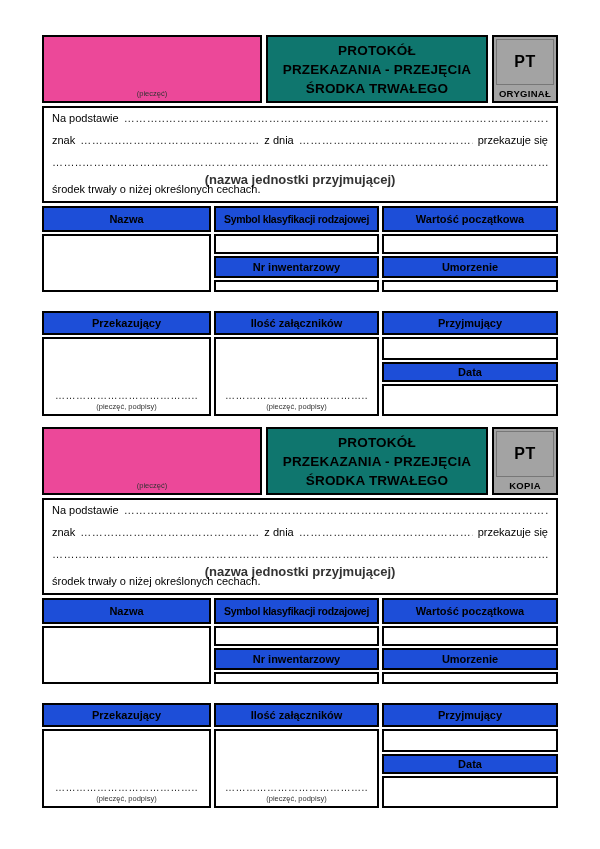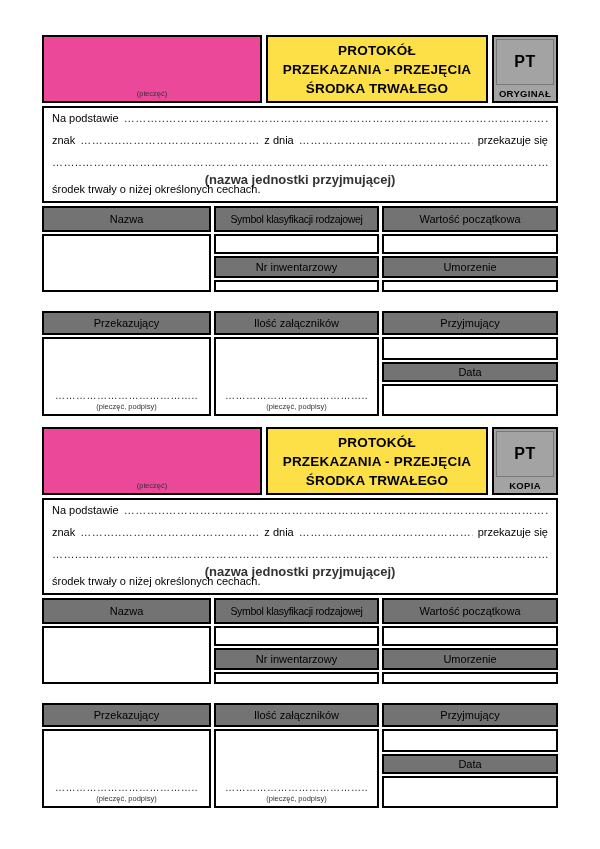--- a/index.html
+++ b/index.html
@@ -10,21 +10,21 @@
 
   .form { position: absolute; left: 42px; width: 516px; display: flex; flex-direction: column; gap: 3px; }
   .form-original { top: 35px; }
   .form-copy { top: 427px; }
 
   
   .hdr-row { display: flex; gap: 4px; height: 68px; }
   .stamp-box { flex: 0 0 220px; border: 2px solid #000; background: #ec4899; position: relative; }
   .stamp-caption { position: absolute; bottom: 3px; left: 0; right: 0; text-align: center;
                    font-size: 7.5px; color: #333; }
-  .title-box { flex: 1; border: 2px solid #000; background: #fde047;
+  .title-box { flex: 1; border: 2px solid #000; background: #0f766e;
                display: flex; flex-direction: column; align-items: center; justify-content: center; }
   .title-box div { font-weight: bold; font-size: 13.5px; line-height: 19px; letter-spacing: .2px; white-space: nowrap; }
   .pt-box { flex: 0 0 66px; border: 2px solid #000; background: #a3a3a3;
             display: flex; flex-direction: column; }
   .pt-inner { flex: 1; margin: 2px 2px 0 2px; border: 1px solid #777;
               display: flex; align-items: center; justify-content: center;
               font-weight: bold; font-size: 16px; letter-spacing: .5px; }
   .pt-copy { height: 16px; display: flex; align-items: center; justify-content: center;
              font-weight: bold; font-size: 9.5px; letter-spacing: .3px; }
 
@@ -37,22 +37,22 @@
   .leader-end { flex: 0 0 auto; padding-left: 5px; }
   .full-dots { height: 16px; font-size: 11px; letter-spacing: .5px; white-space: nowrap; overflow: hidden; color: #1a1a1a; }
   .unit-caption { text-align: center; font-size: 13px; color: #333; height: 11px; font-weight: bold; }
   .intro-last { font-size: 11px; margin-top: 0; }
 
   
   .grid { display: grid; column-gap: 3px; row-gap: 2px; }
   .grid-upper { grid-template-columns: 169px 1fr 176px; grid-template-rows: 26px 20px 22px 12px; }
   .grid-lower { grid-template-columns: 169px 1fr 176px; grid-template-rows: 24px 23px 20px 32px; margin-top: 16px; }
   .cell { border: 2px solid #000; background: #fff; }
-  .cell-gray { background: #737373; display: flex; align-items: center; justify-content: center;
-               font-weight: normal; font-size: 11px; white-space: nowrap; }
+  .cell-gray { background: #1d4ed8; display: flex; align-items: center; justify-content: center;
+               font-weight: bold; font-size: 11px; white-space: nowrap; }
   .cell-tight { font-size: 10.5px; letter-spacing: -0.3px; }
   .span3 { grid-row: 2 / 5; }
   .sign-cell { display: flex; flex-direction: column; justify-content: flex-end; align-items: center;
                padding-bottom: 2px; }
   .sign-dots { font-size: 10px; letter-spacing: .5px; white-space: nowrap; overflow: hidden;
                max-width: 90%; height: 12px; color: #1a1a1a; }
   .sign-caption { font-size: 7.5px; color: #333; height: 10px; }
 </style>
 </head>
 <body>

